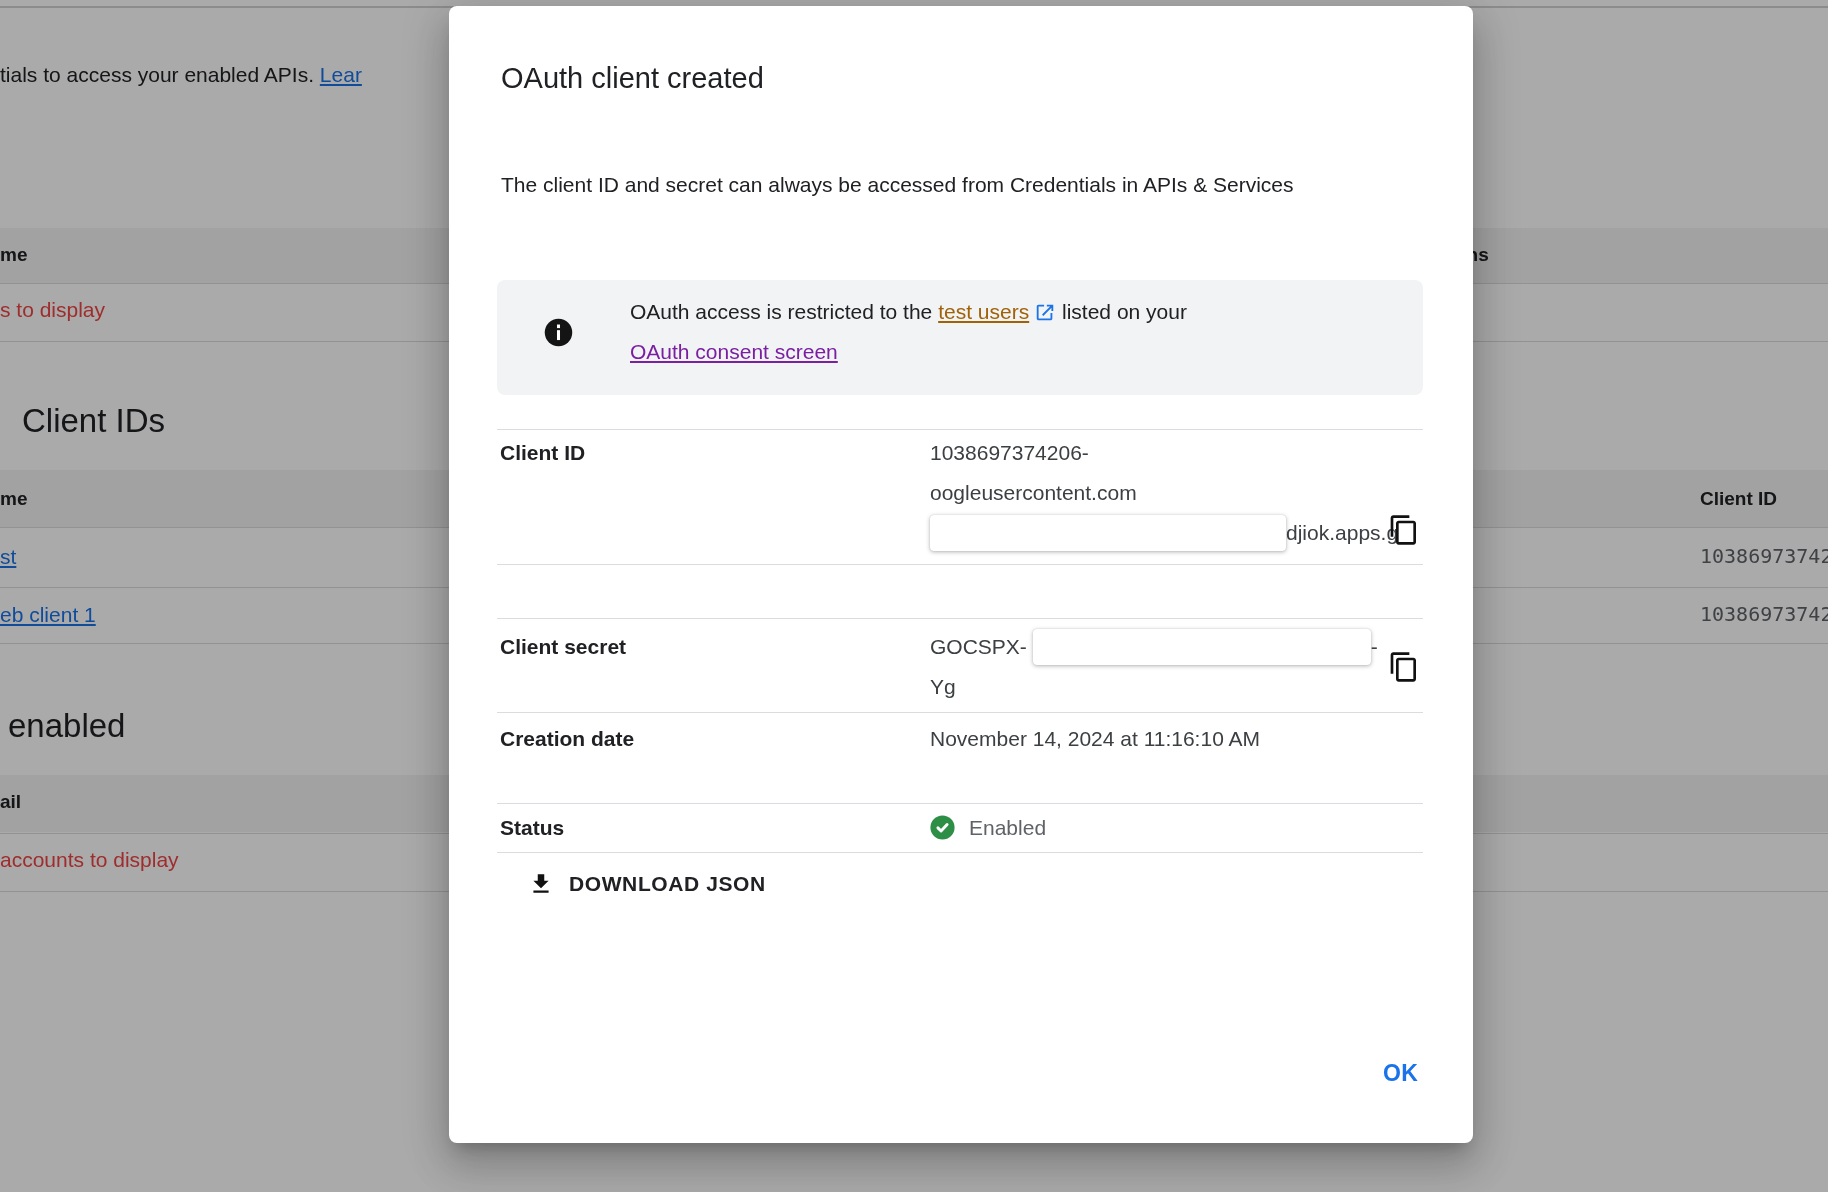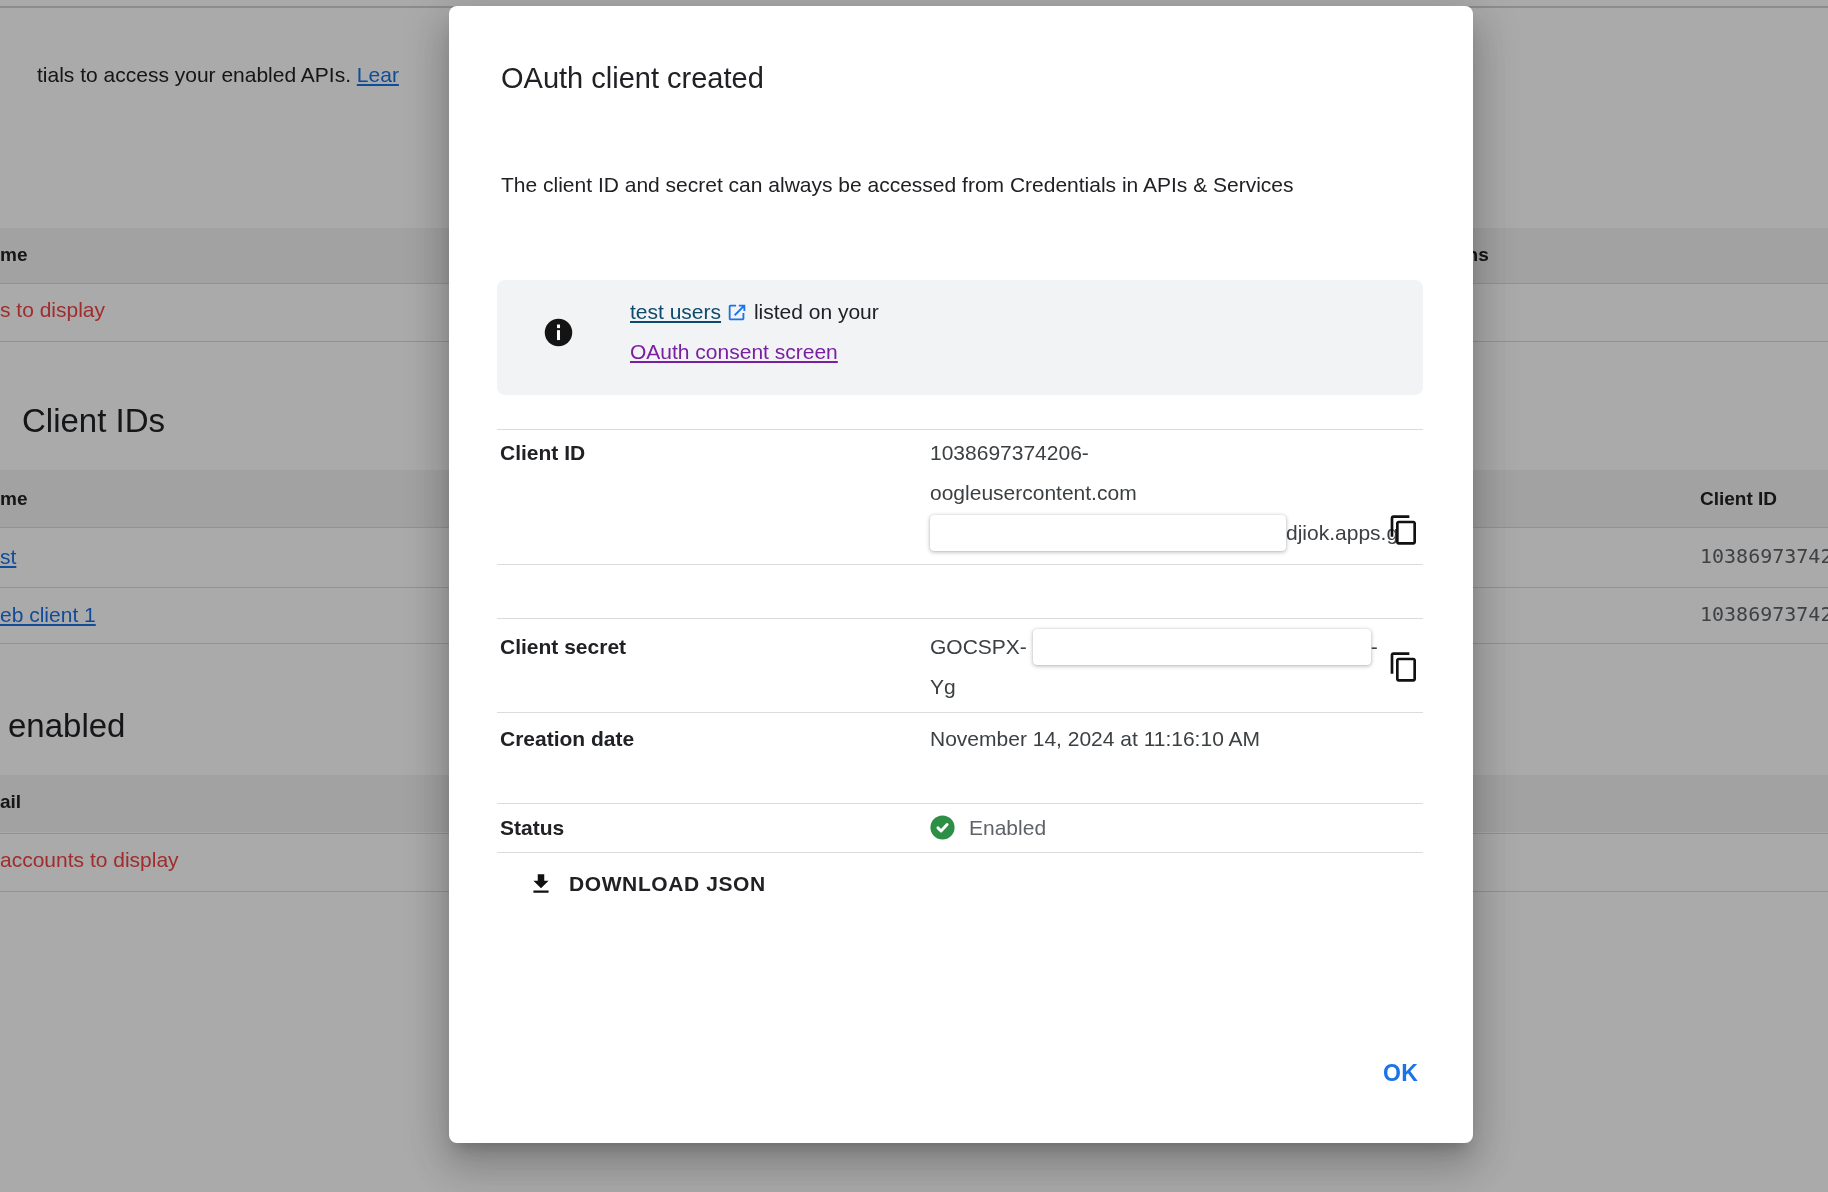--- a/index.html
+++ b/index.html
@@ -23,21 +23,21 @@
   .scrim{position:absolute;inset:0;background:rgba(0,0,0,0.335);}
   .modal{position:absolute;left:449px;top:6px;width:1024px;height:1137px;background:#fff;
          border-radius:8px;
          box-shadow:0 11px 15px -7px rgba(0,0,0,.2),0 24px 38px 3px rgba(0,0,0,.14),0 9px 46px 8px rgba(0,0,0,.12);}
   .mtitle{font-size:29px;font-weight:400;color:#202124;white-space:nowrap;}
   .mdesc{font-size:21px;line-height:41px;color:#202124;}
   .notice{position:absolute;left:48px;top:274px;width:926px;height:115px;
           background:#f1f3f4;border-radius:8px;}
   .nline{font-size:21px;color:#202124;line-height:40px;display:flex;align-items:center;}
   .nline .seg{white-space:pre;}
-  .bluelink{color:#0c4a6e;text-decoration:underline;cursor:pointer;white-space:nowrap;}
+  .bluelink{color:#a16207;text-decoration:underline;cursor:pointer;white-space:nowrap;}
   .purplelink{color:#7b1fa2;text-decoration:underline;cursor:pointer;white-space:nowrap;}
   .mdivider{position:absolute;left:48px;width:926px;height:1px;background:#dadce0;}
   .flabel{position:absolute;left:51px;font-size:21px;font-weight:700;color:#202124;white-space:nowrap;}
   .fvalue{position:absolute;left:481px;font-size:21px;color:#3c4043;line-height:40px;}
   .vrow{display:flex;align-items:center;height:40px;}
   .redact{background:#fff;border-radius:4px;height:36px;
           box-shadow:0 1px 4px rgba(0,0,0,.3),0 0 1px rgba(0,0,0,.18);}
   .copybtn{position:absolute;left:936px;width:38px;height:38px;border:none;background:transparent;
            padding:0;cursor:pointer;display:flex;align-items:center;justify-content:center;}
   .statusval{position:absolute;left:479px;display:flex;align-items:center;gap:12px;
@@ -48,21 +48,21 @@
   .okbtn{position:absolute;left:916px;top:1044px;padding:10px 18px;border:none;background:transparent;
          cursor:pointer;font-family:"Liberation Sans",sans-serif;
          font-size:23px;font-weight:700;color:#1a73e8;letter-spacing:.3px;}
 </style>
 </head>
 <body>
 
 <div class="page">
   <div class="topline"></div>
 
-  <div class="abs intro" style="left:17px;top:63px;padding-left:20px;">
+  <div class="abs intro" style="left:0;top:63px;">
     <span>tials to access your enabled APIs. </span><span class="link">Lear</span>
   </div>
 
   <div class="band" style="top:228px;height:55px;"></div>
   <div class="abs th" style="left:0;top:244px;">me</div>
   <div class="abs th" style="left:1455px;top:244px;">ons</div>
   <div class="divider" style="top:283px;"></div>
   <div class="abs empty" style="left:0;top:298px;">s to display</div>
   <div class="divider" style="top:341px;"></div>
 
@@ -101,20 +101,21 @@
   <div class="notice">
     <span class="abs" style="left:45px;top:36px;width:33px;height:33px;">
       <svg width="33" height="33" viewBox="0 0 24 24">
         <circle cx="12" cy="12" r="10" fill="#141414"></circle>
         <rect x="10.9" y="10.3" width="2.2" height="7.2" fill="#fff"></rect>
         <rect x="10.9" y="6.2" width="2.2" height="2.6" fill="#fff"></rect>
       </svg>
     </span>
     <div class="abs" style="left:133px;top:12px;">
       <div class="nline">
+        <span class="seg">OAuth access is restricted to the </span>
         <span class="bluelink">test users</span>
         <span style="width:5px;"></span>
         <span style="display:inline-flex;">
           <svg width="22" height="22" viewBox="0 0 24 24" fill="#1a73e8">
             <path d="M18 19H5V6h6V4H5c-1.1 0-2 .9-2 2v13c0 1.1.9 2 2 2h13c1.1 0 2-.9 2-2v-6h-2v6zM14 4v2h3.59l-8.83 8.83 1.41 1.41L19 7.41V11h2V4h-7z"></path>
           </svg>
         </span>
         <span class="seg"> listed on your</span>
       </div>
       <div class="nline">

